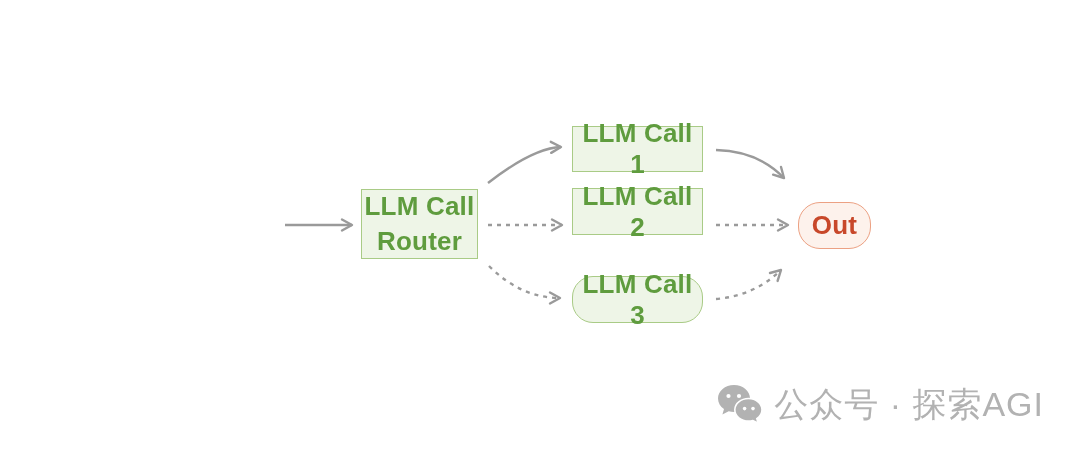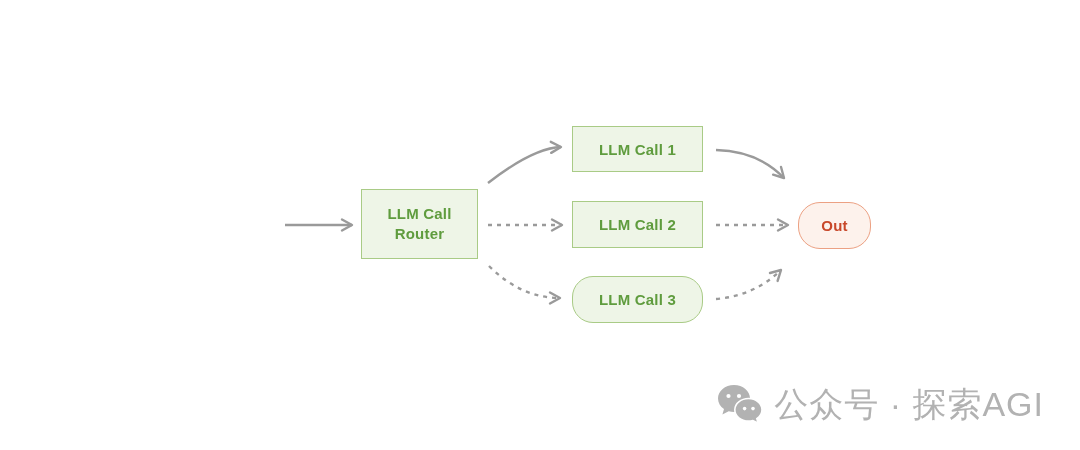--- a/index.html
+++ b/index.html
@@ -19,37 +19,37 @@
   }
   .edge.dashed { stroke-dasharray: 4 5; }
   .node {
     position: absolute;
     display: flex;
     align-items: center;
     justify-content: center;
     text-align: center;
     font-weight: bold;
     box-sizing: border-box;
-    font-size: 15px;
+    font-size: 26px;
     letter-spacing: 0.2px;
   }
   .node.green {
     background: var(--green-fill, #eef5e7);
     border: 1.5px solid var(--green-border, #a9cb86);
     color: var(--green-text, #5f9c3e);
   }
   .node.pink {
     background: var(--pink-fill, #fdf2ec);
     border: 1.5px solid var(--pink-border, #eca183);
     color: var(--red-text, #c8482a);
   }
   #node-in     { left: 213px; top: 200px; width: 58px;  height: 50px; border-radius: 50%; }
   #node-router { left: 361px; top: 189px; width: 117px; height: 70px; line-height: 1.35; padding: 0 0; }
   #node-call1  { left: 572px; top: 126px; width: 131px; height: 46px; }
-  #node-call2  { left: 572px; top: 201px; width: 131px; height: 47px; }
+  #node-call2  { left: 572px; top: 188px; width: 131px; height: 47px; }
   #node-call3  { left: 572px; top: 276px; width: 131px; height: 47px; border-radius: 21px; }
   #node-out    { left: 798px; top: 202px; width: 73px;  height: 47px; border-radius: 22px; }
   .watermark {
     position: absolute;
     top: 383px;
     right: 36px;
     height: 44px;
     display: flex;
     align-items: center;
     gap: 12px;

